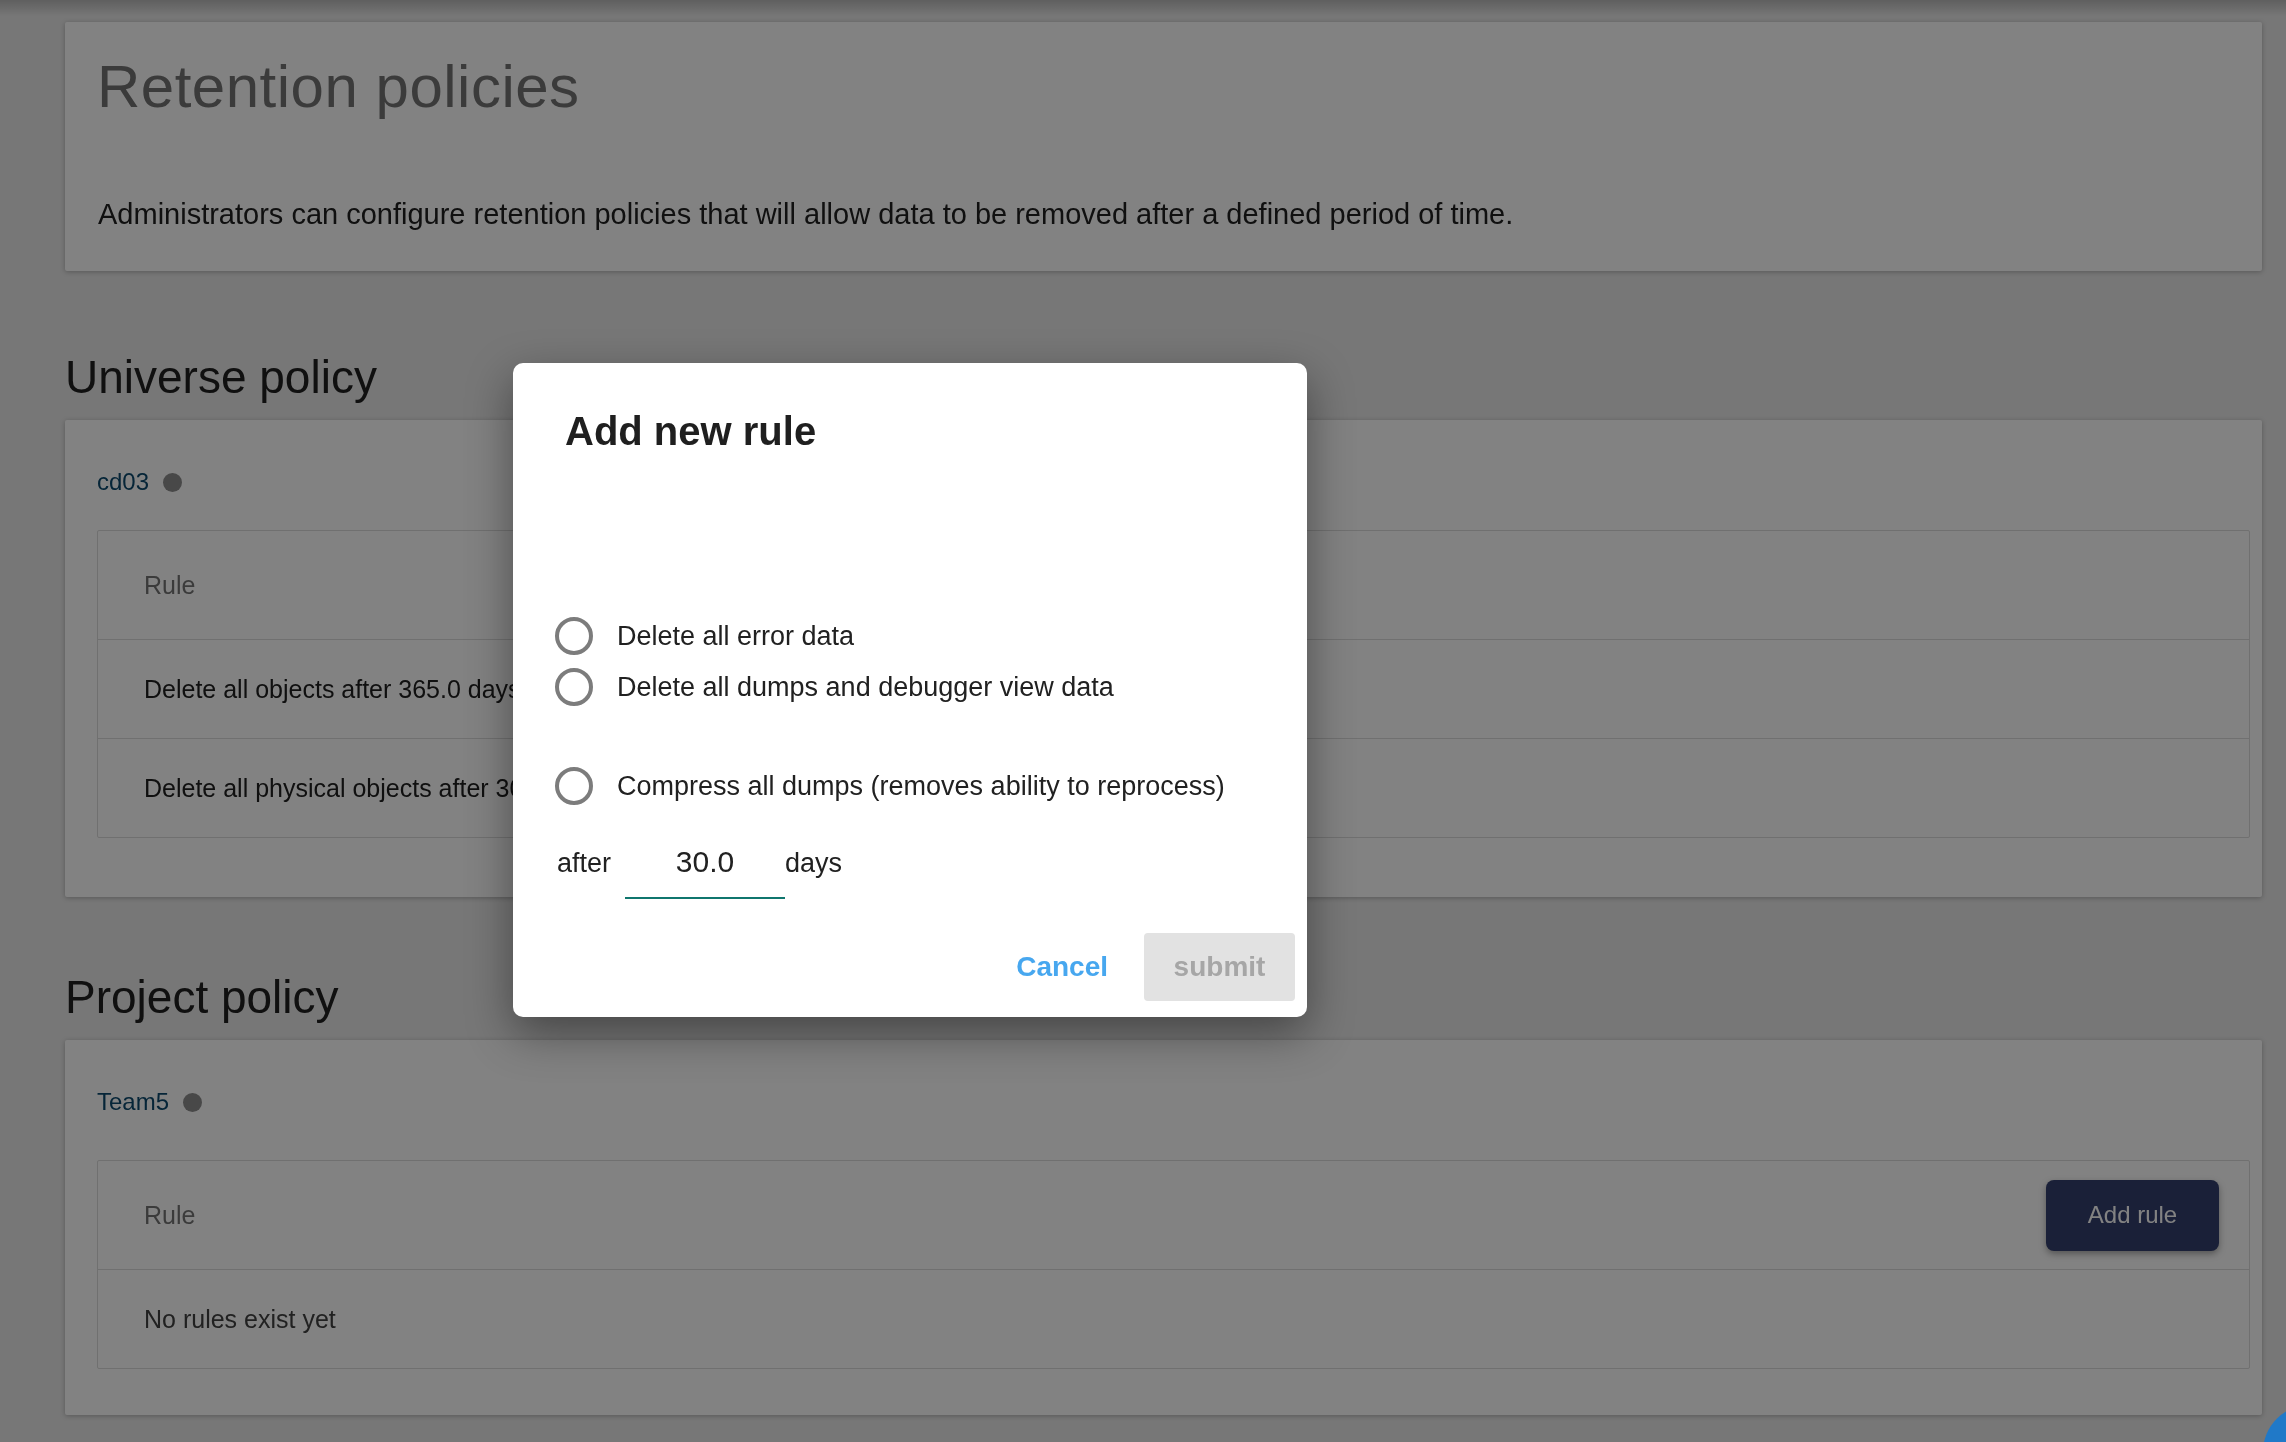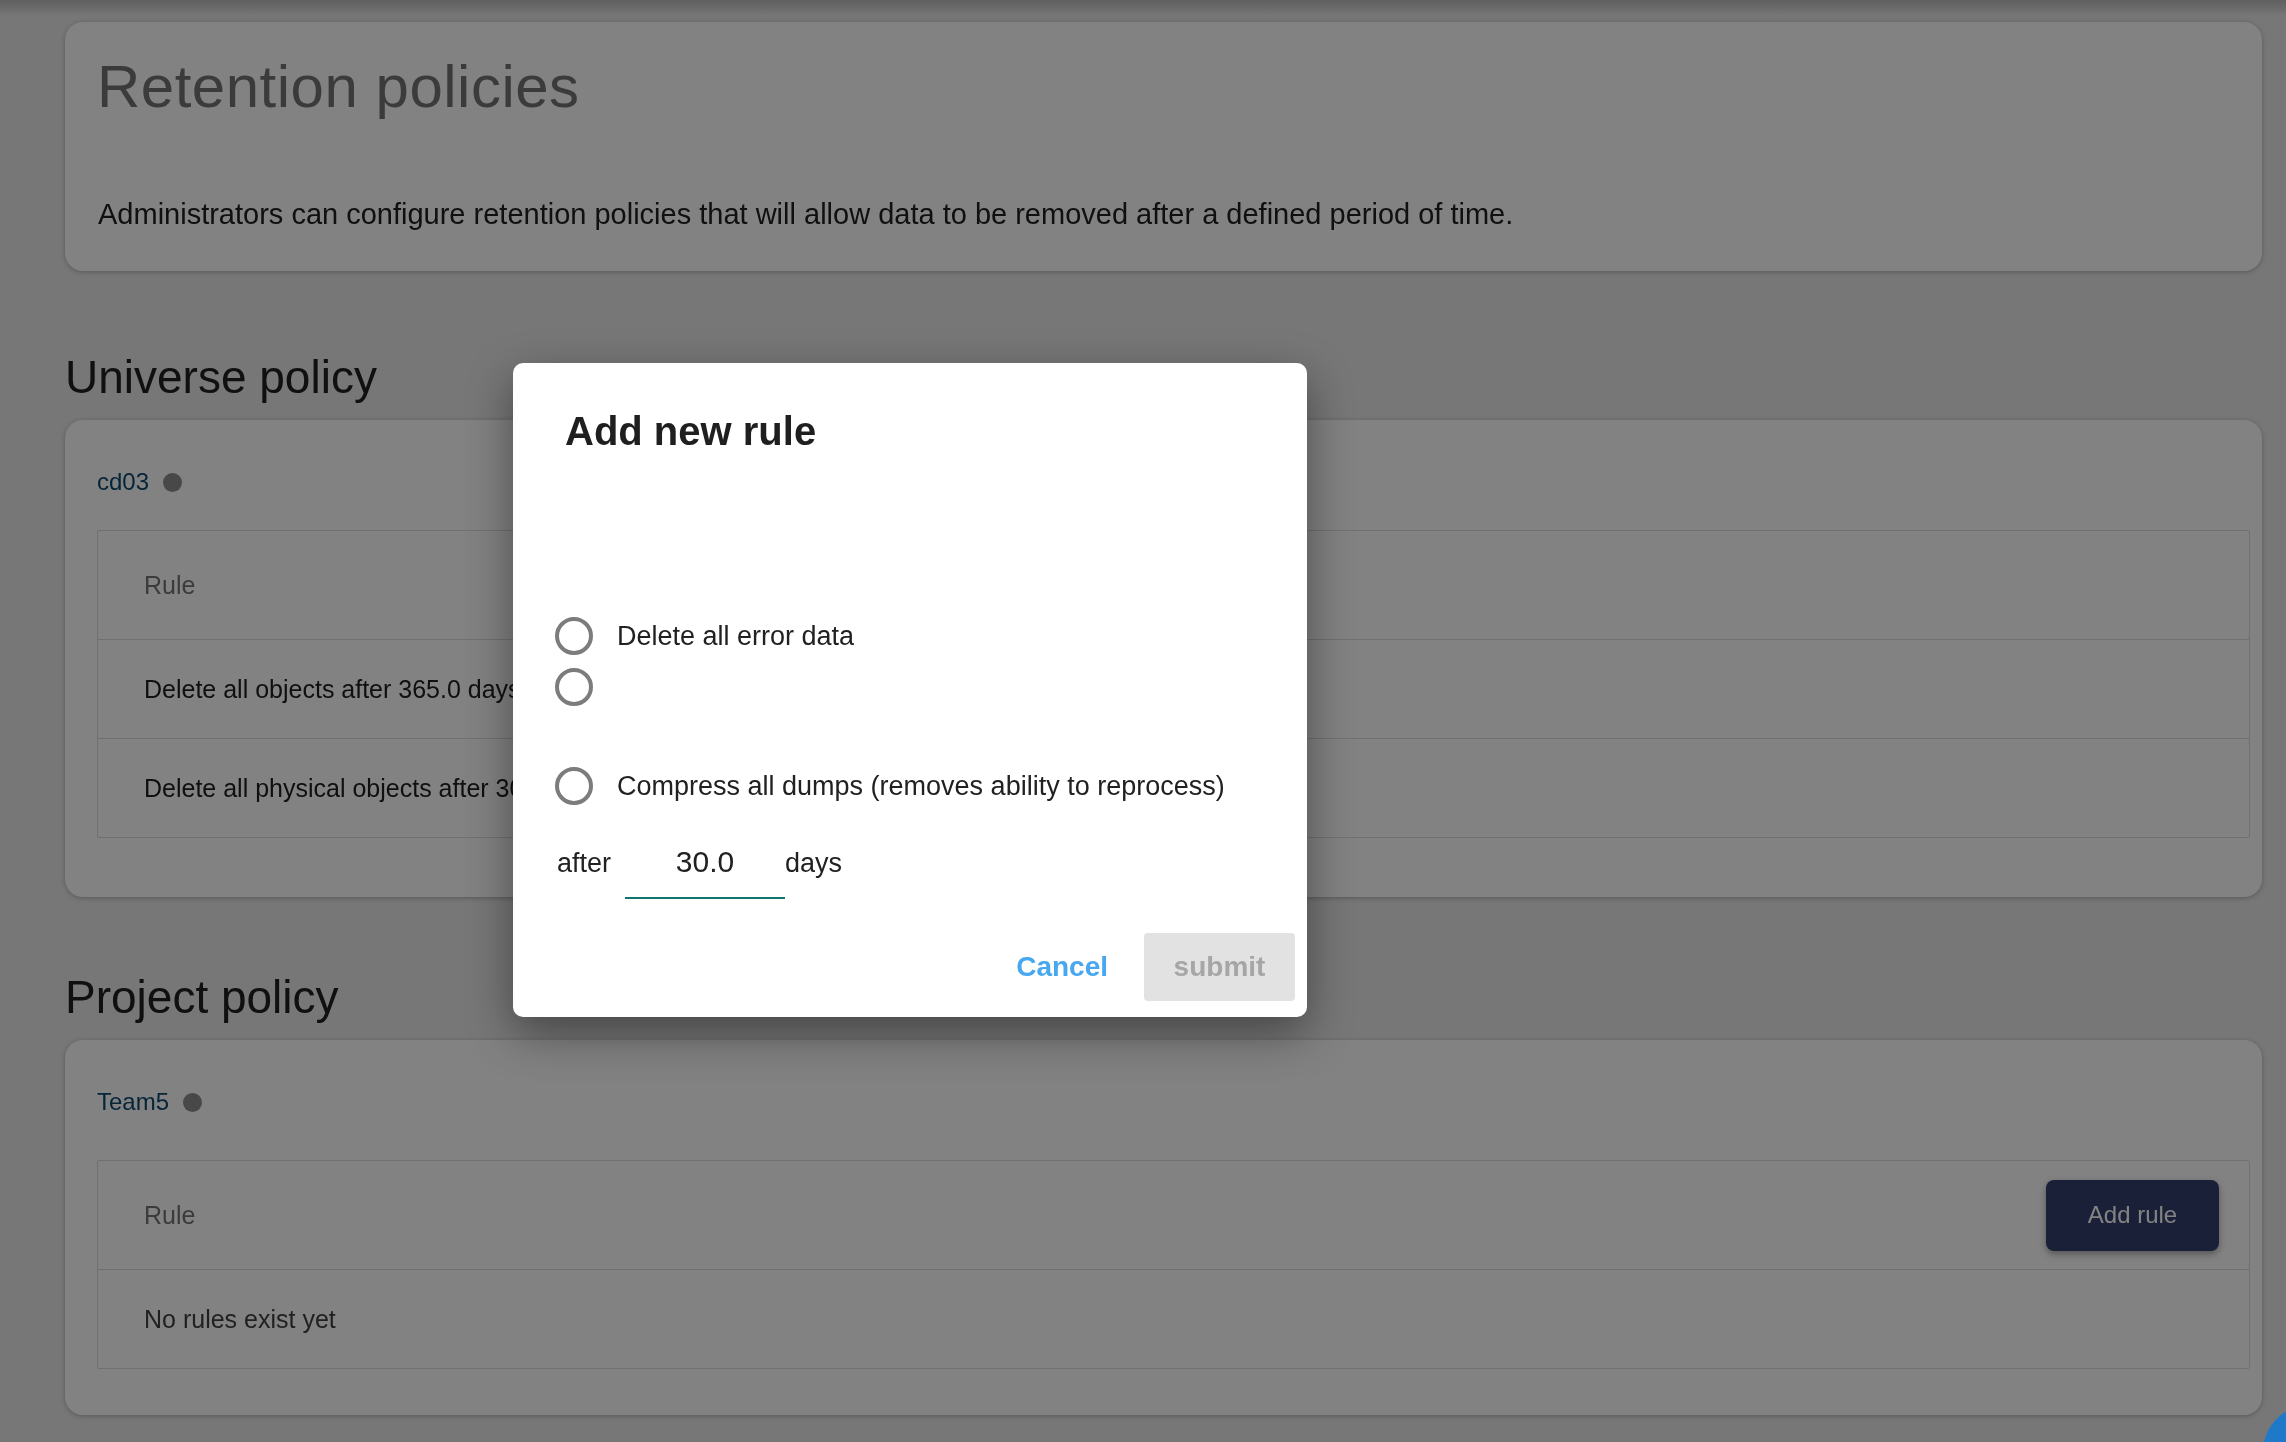--- a/index.html
+++ b/index.html
@@ -7,21 +7,21 @@
     position:relative;
     width:2286px;height:1442px;
     overflow:hidden;
     background:#e9e9e9;
     font-family:"Liberation Sans","DejaVu Sans",sans-serif;
     color:#212121;
   }
   
   .card{
     position:absolute;left:65px;width:2197px;
-    background:#ffffff;border-radius:18px;
+    background:#ffffff;border-radius:2px;
     box-shadow:0 1px 5px rgba(0,0,0,0.26);
     box-sizing:border-box;
   }
   .header-card{top:22px;height:249px;}
   .page-title{
     position:absolute;left:32px;top:30px;margin:0;
     font-size:60px;font-weight:400;color:#757575;letter-spacing:0.5px;
   }
   .page-desc{
     position:absolute;left:33px;top:176px;margin:0;
@@ -184,20 +184,21 @@
 <div class="dialog">
   <h3 class="dialog-title">Add new rule</h3>
 
   <label class="opt opt1">
     <span class="radio"></span>
     <span class="opt-label">Delete all error data</span>
   </label>
 
   <label class="opt opt2">
     <span class="radio"></span>
+    <span class="opt-label">Delete all dumps and debugger view data</span>
   </label>
 
   <label class="opt opt3">
     <span class="radio"></span>
     <span class="opt-label">Compress all dumps (removes ability to reprocess)</span>
   </label>
 
   <div class="after-row">
     <span class="after-label">after</span>
     <input class="days-input" type="text" value="30.0" style="">

